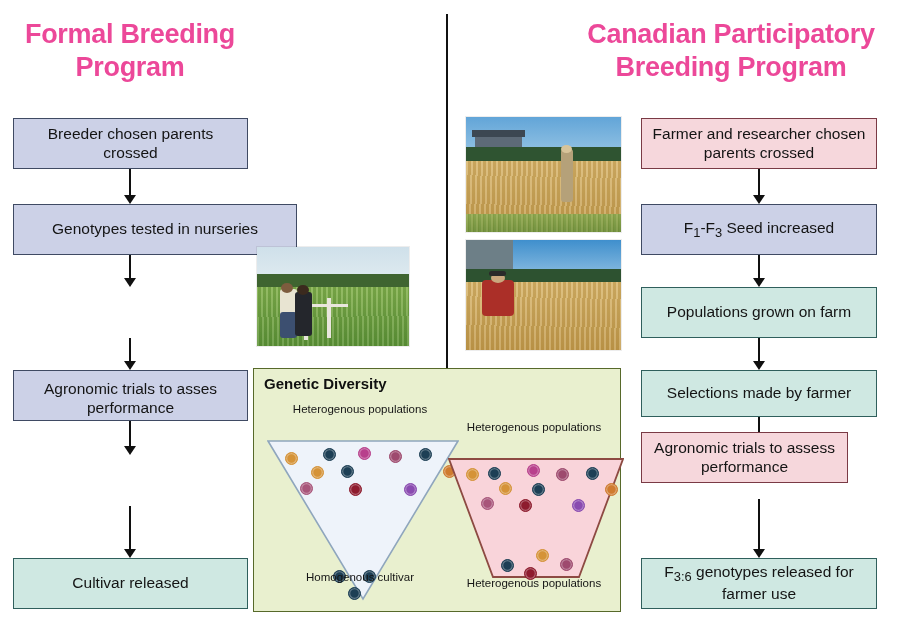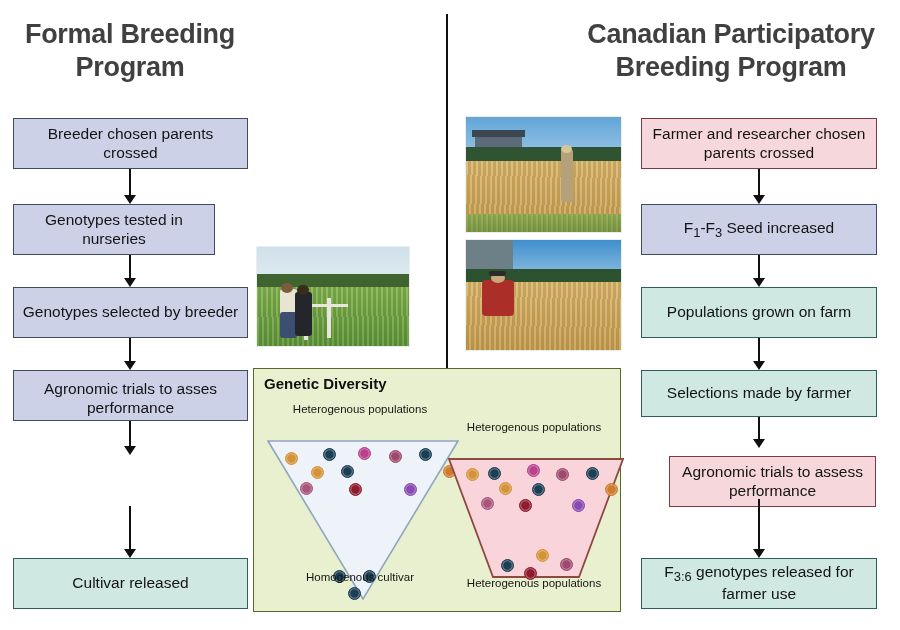--- a/index.html
+++ b/index.html
@@ -13,21 +13,21 @@
   }
   .canvas{position:absolute;left:0;top:0;width:900px;height:630px;}
 
   
   .col-title{
     position:absolute;
     font-weight:bold;
     font-size:27px;
     line-height:1.22;
     text-align:center;
-    color:#404040;
+    color:#ec4899;
     letter-spacing:-0.3px;
   }
   #title-left{left:6px;top:18px;width:248px;}
   #title-right{left:566px;top:18px;width:330px;}
 
   
   .divider{
     position:absolute;
     left:446px;top:14px;
     width:2px;height:598px;
@@ -125,31 +125,28 @@
   <div class="divider"></div>
 
   <div class="fbox fill-lav" style="left:13px;top:118px;width:235px;height:51px;">
     <span>Breeder chosen parents crossed</span>
   </div>
   <div class="arrow" style="left:124px;top:169px;height:35px;">
     <div class="shaft" style="height:26px;"></div>
       <div class="head" style="top:26px;"></div>
   </div>
 
-  <div class="fbox fill-lav" style="left:13px;top:204px;width:202px;height:51px;justify-content:flex-end;">
+  <div class="fbox fill-lav" style="left:13px;top:204px;width:284px;height:51px;">
     <span>Genotypes tested in nurseries</span>
   </div>
   <div class="arrow" style="left:124px;top:255px;height:32px;">
     <div class="shaft" style="height:23px;"></div>
       <div class="head" style="top:23px;"></div>
   </div>
 
-  <div class="fbox fill-lav" style="left:13px;top:287px;width:235px;height:51px;">
-    <span>Genotypes selected by breeder</span>
-  </div>
   <div class="arrow" style="left:124px;top:338px;height:32px;">
     <div class="shaft" style="height:23px;"></div>
       <div class="head" style="top:23px;"></div>
   </div>
 
   <div class="fbox fill-lav" style="left:13px;top:370px;width:235px;height:51px;align-items:flex-end;">
     <span>Agronomic trials to asses performance</span>
   </div>
   <div class="arrow" style="left:124px;top:421px;height:34px;">
     <div class="shaft" style="height:25px;"></div>
@@ -190,21 +187,21 @@
   </div>
 
   <div class="fbox fill-mint" style="left:641px;top:370px;width:236px;height:47px;">
     <span>Selections made by farmer</span>
   </div>
   <div class="arrow" style="left:753px;top:417px;height:31px;">
     <div class="shaft" style="height:22px;"></div>
       <div class="head" style="top:22px;"></div>
   </div>
 
-  <div class="fbox fill-pink" style="left:641px;top:456px;width:207px;height:51px;margin-left:28px;">
+  <div class="fbox fill-pink" style="left:641px;top:432px;width:207px;height:51px;">
     <span>Agronomic trials to assess performance</span>
   </div>
   <div class="arrow" style="left:753px;top:499px;height:59px;">
     <div class="shaft" style="height:50px;"></div>
       <div class="head" style="top:50px;"></div>
   </div>
 
   <div class="fbox fill-mint" style="left:641px;top:558px;width:236px;height:51px;">
     <span>F<sub>3:6</sub> genotypes released for farmer use</span>
   </div>

